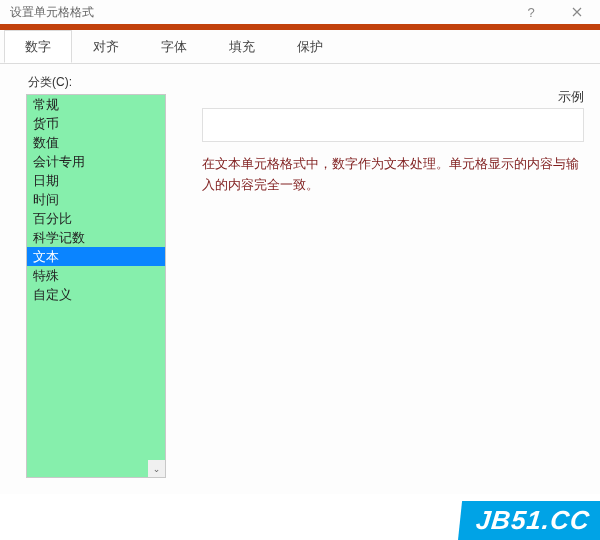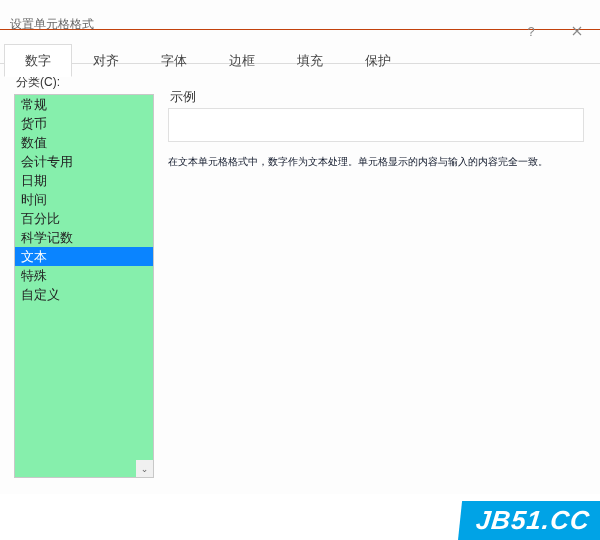--- a/index.html
+++ b/index.html
@@ -9,24 +9,24 @@
     font-family: "Microsoft YaHei", "SimSun", Tahoma, sans-serif;
     font-size: 13px;
     background: #fff;
     overflow: hidden;
   }
   .window { width: 600px; height: 540px; position: relative; background: #fdfdfd; }
 
   
   .titlebar {
     height: 30px;
-    display: flex; 
-    padding: 16px 0 0 10px;
+    display: flex; align-items: center;
+    padding: 0 0 0 10px;
     background: #fdfdfd;
-    border-bottom: 1px solid #c2410c;
+    border-bottom: 6px solid #c2410c;
     color: #666;
   }
   .titlebar .title { flex: 1; font-size: 12px; }
   .tb-btn {
     width: 46px; height: 30px;
     display: flex; align-items: center; justify-content: center;
     color: #888;
   }
   .tb-btn svg { width: 10px; height: 10px; stroke: currentColor; stroke-width: 1.2; fill: none; }
   .help-icon { font-size: 13px; color: #888; }
@@ -37,34 +37,35 @@
     padding: 0 4px;
     border-bottom: 1px solid #dcdcdc;
     background: #fdfdfd;
   }
   .tab {
     padding: 7px 20px 6px;
     font-size: 13px;
     color: #444;
     border: 1px solid transparent;
     position: relative;
-    top: 14px;
+    top: 0;
     background: transparent;
   }
   .tab.active {
     border: 1px solid #dcdcdc;
     border-bottom: 1px solid #fff;
     background: #fff;
   }
 
   
   .body {
     display: flex;
-    padding: 10px 14px 14px 14px;
+    padding: 10px 14px 14px 26px;
     height: calc(100% - 30px - 36px - 46px);
+    gap: 22px;
   }
 
   .left { width: 140px; display: flex; flex-direction: column; }
   .cat-label { font-size: 12px; color: #333; margin: 0 0 3px 2px; }
   .listbox {
     flex: 1;
     border: 1px solid #c8c8c8;
     background: #86efac;
     position: relative;
     overflow: hidden;
@@ -82,30 +83,30 @@
     line-height: 17px;
     color: #222;
     white-space: nowrap;
   }
   .list-item.selected {
     background: #0a84ff;
     color: #fff;
   }
 
   .right { flex: 1; padding: 14px 2px 0 14px; }
-  .sample-label { font-size: 13px; color: #333; margin: 0 0 2px 2px; }
+  .sample-label { font-size: 13px; color: #333; margin: 0 0 2px 2px; text-align: right; }
   .sample-box {
     height: 34px;
     border: 1px solid #e0e0e0;
     background: #fff;
     margin-bottom: 12px;
   }
   .desc {
-    font-size: 10px;
-    color: #0f172a;
+    font-size: 13px;
+    color: #7f1d1d;
     line-height: 1.6;
   }
 
   
   .bottom {
     position: absolute;
     left: 0; right: 0; bottom: 0;
     height: 46px;
     display: flex; align-items: center; justify-content: flex-end;
     padding-right: 10px;
@@ -148,21 +149,20 @@
       <svg viewBox="0 0 10 10">
           <path d="M1 1 L9 9 M9 1 L1 9"></path>
         </svg>
     </div>
   </div>
 
   <div class="tabs">
     <div class="tab active"><span>数字</span></div>
     <div class="tab"><span>对齐</span></div>
     <div class="tab"><span>字体</span></div>
-    <div class="tab"><span>边框</span></div>
     <div class="tab"><span>填充</span></div>
     <div class="tab"><span>保护</span></div>
   </div>
 
   <div class="body">
 
     <div class="left">
       <div class="cat-label">分类(C):</div>
       <div class="listbox">
         <div class="list-item"><span>常规</span></div>

